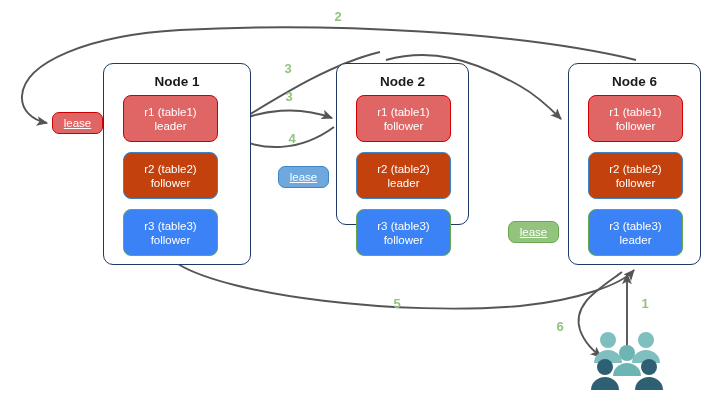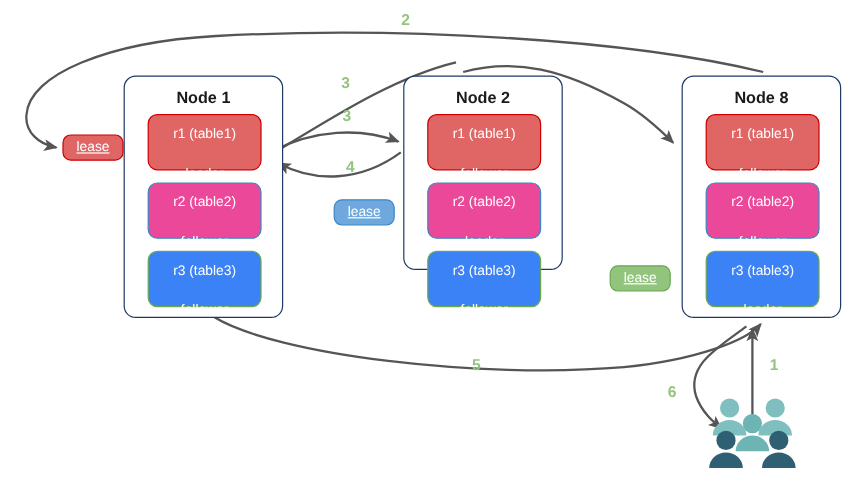--- a/index.html
+++ b/index.html
@@ -47,23 +47,23 @@
     display: flex;
     flex-direction: column;
     align-items: center;
     justify-content: center;
     color: #ffffff;
     font-size: 11.5px;
     line-height: 14px;
     text-align: center;
     font-family: "Liberation Sans", sans-serif;
   }
-  .replica .ln { display: block; margin-top: 19px; }
+  .replica .ln { display: block; }
   .rep-red   { background: #E06666; border: 1.6px solid #CC0000; }
-  .rep-blue  { background: #ec4899; border: 1.6px solid #3D85C6; }
+  .rep-blue  { background: #c2410c; border: 1.6px solid #3D85C6; }
   .rep-green { background: #3b82f6; border: 1.6px solid #6AA84F; }
 
   .lease {
     position: absolute;
     box-sizing: border-box;
     border-radius: 7px;
     display: flex;
     align-items: center;
     justify-content: center;
     color: #ffffff;
@@ -110,21 +110,21 @@
 
     <path d="M 334 127 C 300 152, 262 152, 232 136" fill="none" stroke="#555555" stroke-width="1.9" marker-end="url(#arrowhead)"></path>
 
     <path d="M 178 264 C 230 296, 400 316, 520 306 C 580 300, 622 284, 634 270" fill="none" stroke="#555555" stroke-width="1.9" marker-end="url(#arrowhead)"></path>
 
     <path d="M 627 347 L 627 274" fill="none" stroke="#555555" stroke-width="1.9" marker-end="url(#arrowhead)"></path>
 
     <path d="M 622 272 C 598 290, 572 304, 580 330 C 585 344, 595 352, 601 357" fill="none" stroke="#555555" stroke-width="1.9" marker-end="url(#arrowhead)"></path>
   </svg>
 
-  <div class="node-box" style="left:103px; top:63px; width:133px; height:202px;">
+  <div class="node-box" style="left:103px; top:63px; width:148px; height:202px;">
     <div class="node-title">Node 1</div>
     <div class="replica rep-red" style="left:19px; top:31px; width:95px; height:47px;">
       <span class="ln">r1 (table1)</span>
       <span class="ln">leader</span>
     </div>
     <div class="replica rep-blue" style="left:19px; top:88px; width:95px; height:47px;">
       <span class="ln">r2 (table2)</span>
       <span class="ln">follower</span>
     </div>
     <div class="replica rep-green" style="left:19px; top:145px; width:95px; height:47px;">
@@ -143,21 +143,21 @@
       <span class="ln">r2 (table2)</span>
       <span class="ln">leader</span>
     </div>
     <div class="replica rep-green" style="left:19px; top:145px; width:95px; height:47px;">
       <span class="ln">r3 (table3)</span>
       <span class="ln">follower</span>
     </div>
   </div>
 
   <div class="node-box" style="left:568px; top:63px; width:133px; height:202px;">
-    <div class="node-title">Node 8</div>
+    <div class="node-title">Node 6</div>
     <div class="replica rep-red" style="left:19px; top:31px; width:95px; height:47px;">
       <span class="ln">r1 (table1)</span>
       <span class="ln">follower</span>
     </div>
     <div class="replica rep-blue" style="left:19px; top:88px; width:95px; height:47px;">
       <span class="ln">r2 (table2)</span>
       <span class="ln">follower</span>
     </div>
     <div class="replica rep-green" style="left:19px; top:145px; width:95px; height:47px;">
       <span class="ln">r3 (table3)</span>

